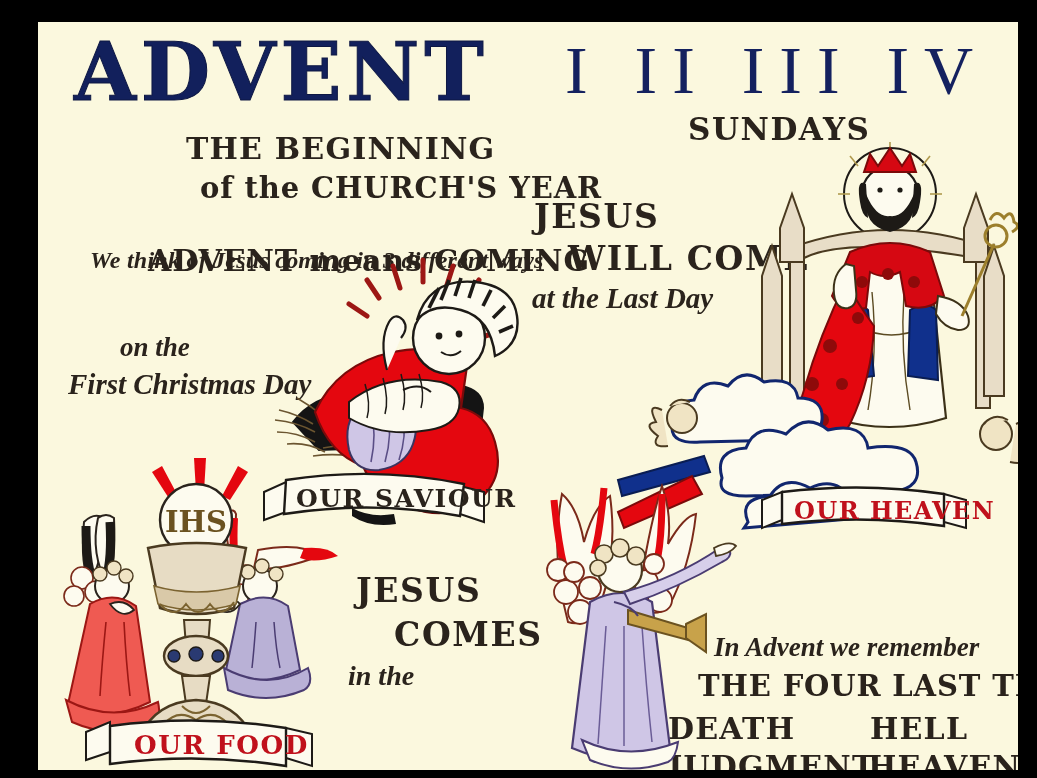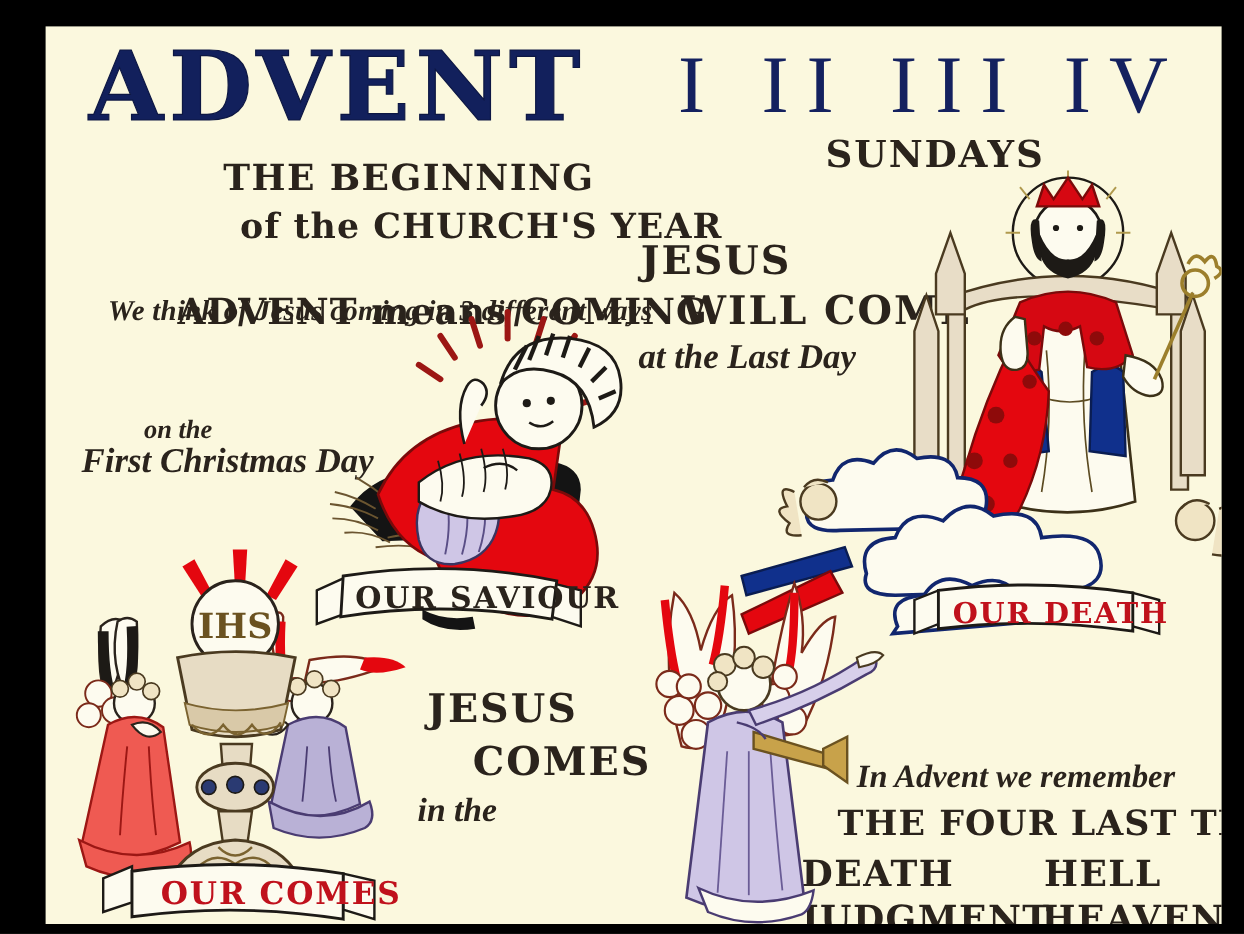--- a/index.html
+++ b/index.html
@@ -27,21 +27,21 @@
             font-weight:400;font-size:68px;letter-spacing:.22em;color:#14215f;}
   #sundays{left:650px;top:92px;font-size:31px;letter-spacing:.05em;}
 
   
   #l1{left:148px;top:112px;font-size:30px;letter-spacing:.04em;}
   #l2{left:118px;top:152px;font-size:29px;letter-spacing:.03em;margin-left:44px;}
   #l3{left:110px;top:188px;font-size:30px;letter-spacing:.03em;margin-top:36px;}
   #l4{left:52px;top:226px;font-size:24px;letter-spacing:.01em;}
 
   #came1{left:18px;top:268px;font-size:33px;letter-spacing:.05em;}
-  #came2{left:82px;top:312px;font-size:22px;margin-top:13px;}
+  #came2{left:82px;top:312px;font-size:27px;}
   #came3{left:30px;top:348px;font-size:29px;}
 
   
   #will1{left:496px;top:178px;font-size:33px;letter-spacing:.05em;}
   #will2{left:530px;top:220px;font-size:33px;letter-spacing:.05em;}
   #will3{left:494px;top:262px;font-size:29px;}
 
   
   #com1{left:318px;top:552px;font-size:33px;letter-spacing:.05em;}
   #com2{left:356px;top:596px;font-size:33px;letter-spacing:.05em;}
@@ -270,21 +270,21 @@
      <path d="M0 150 l74 -36 l10 18 l-78 34 z" fill="#e4070f" stroke="#7b0a0a" stroke-width="2"></path>
    </svg>
   </div>
 
   <div class="lay" style="left:722px;top:456px;width:210px;height:66px;">
    <svg width="210" height="66" viewBox="0 0 210 66">
      <path d="M2 22 l20 -8 l0 28 l-20 8 z" fill="#fdfbef" stroke="#1d1a16" stroke-width="2"></path>
      <path d="M184 16 l22 6 l0 28 l-22 -6 z" fill="#fdfbef" stroke="#1d1a16" stroke-width="2"></path>
      <path d="M22 14 q82 -10 162 2 l0 32 q-80 -12 -162 -2 z" fill="#fdfbef" stroke="#1d1a16" stroke-width="2.4"></path>
    </svg>
-   <div class="banner-text" style="left:34px;top:18px;font-size:24px;color:#c0111c;">OUR DEATH</div>
+   <div class="banner-text" style="left:34px;top:18px;font-size:24px;color:#c0111c;">OUR HEAVEN</div>
   </div>
 
   <div class="lay" style="left:490px;top:420px;width:220px;height:330px;">
    <svg width="220" height="330" viewBox="0 0 220 330">
 
      <path d="M40 180 q-18 -66 -6 -128 q16 14 22 48 q10 -36 26 -46
               q8 58 -10 110 q-14 22 -32 16 z" fill="#fdfbef" stroke="#7b2a1a" stroke-width="2"></path>
      <path d="M26 58 q4 42 10 66" stroke="#e4070f" stroke-width="7" fill="none"></path>
      <path d="M76 46 q-4 44 -10 66" stroke="#e4070f" stroke-width="7" fill="none"></path>
      <g fill="#fdfbef" stroke="#7b2a1a" stroke-width="1.8">
@@ -418,17 +418,17 @@
      <ellipse cx="148" cy="292" rx="62" ry="14" fill="#e7dcc4" stroke="#4a3a20" stroke-width="2.2"></ellipse>
    </svg>
   </div>
 
   <div class="lay" style="left:46px;top:686px;width:230px;height:74px;">
    <svg width="230" height="74" viewBox="0 0 230 74">
      <path d="M2 24 l24 -10 l0 30 l-24 8 z" fill="#fdfbef" stroke="#1d1a16" stroke-width="2"></path>
      <path d="M202 20 l26 6 l0 32 l-26 -8 z" fill="#fdfbef" stroke="#1d1a16" stroke-width="2"></path>
      <path d="M26 18 q88 -12 176 2 l0 38 q-88 -14 -176 -2 z" fill="#fdfbef" stroke="#1d1a16" stroke-width="2.4"></path>
    </svg>
-   <div class="banner-text" style="left:50px;top:22px;font-size:26px;color:#c0111c;">OUR COMES</div>
+   <div class="banner-text" style="left:50px;top:22px;font-size:26px;color:#c0111c;">OUR FOOD</div>
   </div>
 
  </div>
 </div>
 
 </body></html>

